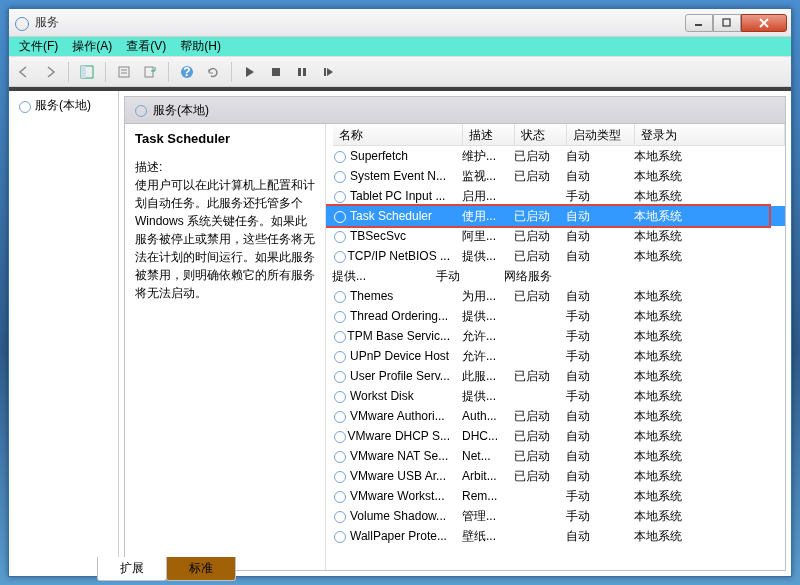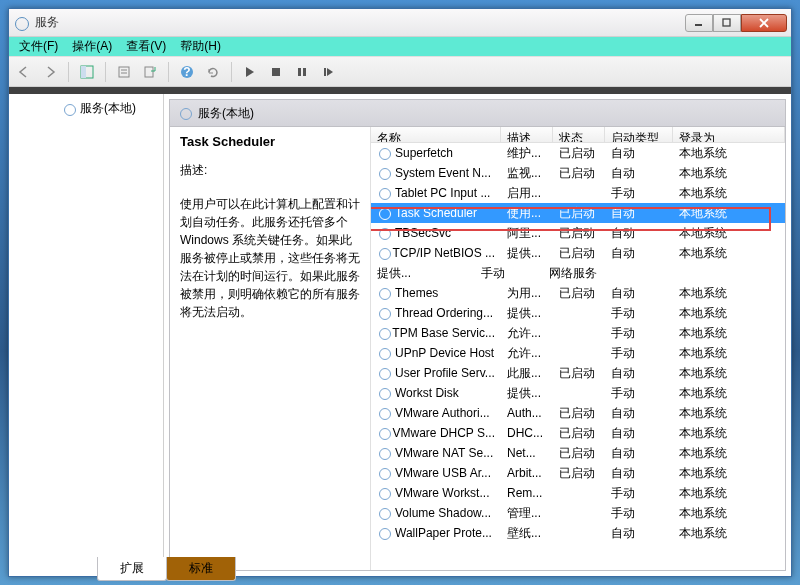--- a/index.html
+++ b/index.html
@@ -11,32 +11,32 @@
 .titlebar .title { flex:1; color:#333; }
 .winbtns { display:flex; gap:0; }
 .winbtn { width:28px; height:18px; border:1px solid #a5a5a5; background:linear-gradient(#f8f8f8,#e0e0e0); display:flex; align-items:center; justify-content:center; color:#444; font-size:10px; text-align:center;}
 .winbtn.close { width:46px; background:linear-gradient(#e89a88,#d1492b); color:#fff; border-color:#9a3a20; border-top-right-radius:3px; border-bottom-right-radius:3px;}
 .winbtn.min { border-top-left-radius:3px; border-bottom-left-radius:3px; }
 .menubar { height:20px; display:flex; align-items:center; padding:0 4px; gap:2px; border-bottom:1px solid #e0e0e0; background:#5eead4; }
 .menuitem { padding:2px 6px; cursor:default; }
 .toolbar { height:30px; background:linear-gradient(#f5f5f5,#e8e8e8); border-bottom:1px solid #d0d0d0; display:flex; align-items:center; padding:0 4px; gap:4px; }
 .tbtn { width:22px; height:22px; display:flex; align-items:center; justify-content:center; border:1px solid transparent; color:#555; }
 .tsep { width:1px; height:20px; background:#ccc; margin:0 3px; }
-.content { flex:1; display:flex; border-top:7px solid #404040; overflow:hidden;padding-left:45px; }
+.content { flex:1; display:flex; border-top:4px solid #404040; overflow:hidden; }
 .leftpane { width:110px; border-right:1px solid #d0d0d0; padding:4px; background:#fff; }
 .treeitm { padding:2px 4px; display:flex; align-items:center; gap:4px; }
 .gear-icon { width:14px; height:14px; position:relative; display:inline-block; }
 .gear-icon::before { content:""; position:absolute; width:10px; height:10px; top:2px; left:2px; border:1px solid #7aa5d0; border-radius:50%; }
 .rightpane { flex:1; display:flex; flex-direction:column; overflow:hidden; }
 .panehdr { height:28px; background:linear-gradient(#e0e0e5,#d4d4da); border:1px solid #c0c0c5; margin:5px 5px 0 5px; display:flex; align-items:center; padding:0 8px; gap:6px;}
 .panebody { flex:1; margin:0 5px 5px 5px; border:1px solid #c0c0c5; border-top:none; display:flex; overflow:hidden; background:#fff; position:relative;}
 .detailcol { width:200px; padding:6px 10px; line-height:18px; }
 .detailcol .hd { font-weight:bold; margin-bottom:10px; font-size:13px; }
 .listwrap { flex:1; border-left:1px solid #e0e0e0; display:flex; flex-direction:column; overflow:hidden; position:relative;}
-.listhdr { display:flex; background:linear-gradient(#fdfdfd,#f0f0f0); border-bottom:1px solid #e0e0e0; height:16px; }
+.listhdr { display:flex; background:linear-gradient(#fdfdfd,#f0f0f0); border-bottom:1px solid #e0e0e0; height:22px;margin-left:7px; }
 .colh { border-right:1px solid #e0e0e0; padding:3px 6px; text-align:left; overflow:hidden; white-space:nowrap; }
 .c0 { width:130px; } .c1 { width:52px; } .c2 { width:52px; } .c3 { width:68px; } .c4 { flex:1; }
 .listbody { flex:1; overflow-y:auto; position:relative; }
 .row { display:flex; height:20px; align-items:center; }
 .row.sel { background:#3399ff; color:#fff; }
 .row.sel .gear-icon::before { border-color:#fff; }
 .cell { padding:2px 6px; overflow:hidden; white-space:nowrap; text-overflow:ellipsis; }
 .cell.c0 { display:flex; align-items:flex-start; gap:4px; }
 .highlight { position:absolute; border:2px solid #d44; pointer-events:none; }
 .tabs { position:absolute; left:97px; bottom:4px; display:flex; }
@@ -163,21 +163,21 @@
 
     <div class="rightpane">
       <div class="panehdr">
         <span class="gear-icon"></span>
         <span>服务(本地)</span>
       </div>
       <div class="panebody">
         <div class="detailcol">
           <div class="hd">Task Scheduler</div>
           <div>描述:</div>
-          <div style="word-break:break-all;margin-top:16px;">使用户可以在此计算机上配置和计划自动任务。此服务还托管多个 Windows 系统关键任务。如果此服务被停止或禁用，这些任务将无法在计划的时间运行。如果此服务被禁用，则明确依赖它的所有服务将无法启动。</div>
+          <div style="word-break:break-all;">使用户可以在此计算机上配置和计划自动任务。此服务还托管多个 Windows 系统关键任务。如果此服务被停止或禁用，这些任务将无法在计划的时间运行。如果此服务被禁用，则明确依赖它的所有服务将无法启动。</div>
         </div>
 
         <div class="listwrap">
           <div class="listhdr">
             <div class="colh c0">名称</div>
             <div class="colh c1">描述</div>
             <div class="colh c2">状态</div>
             <div class="colh c3">启动类型</div>
             <div class="colh c4">登录为</div>
           </div>

